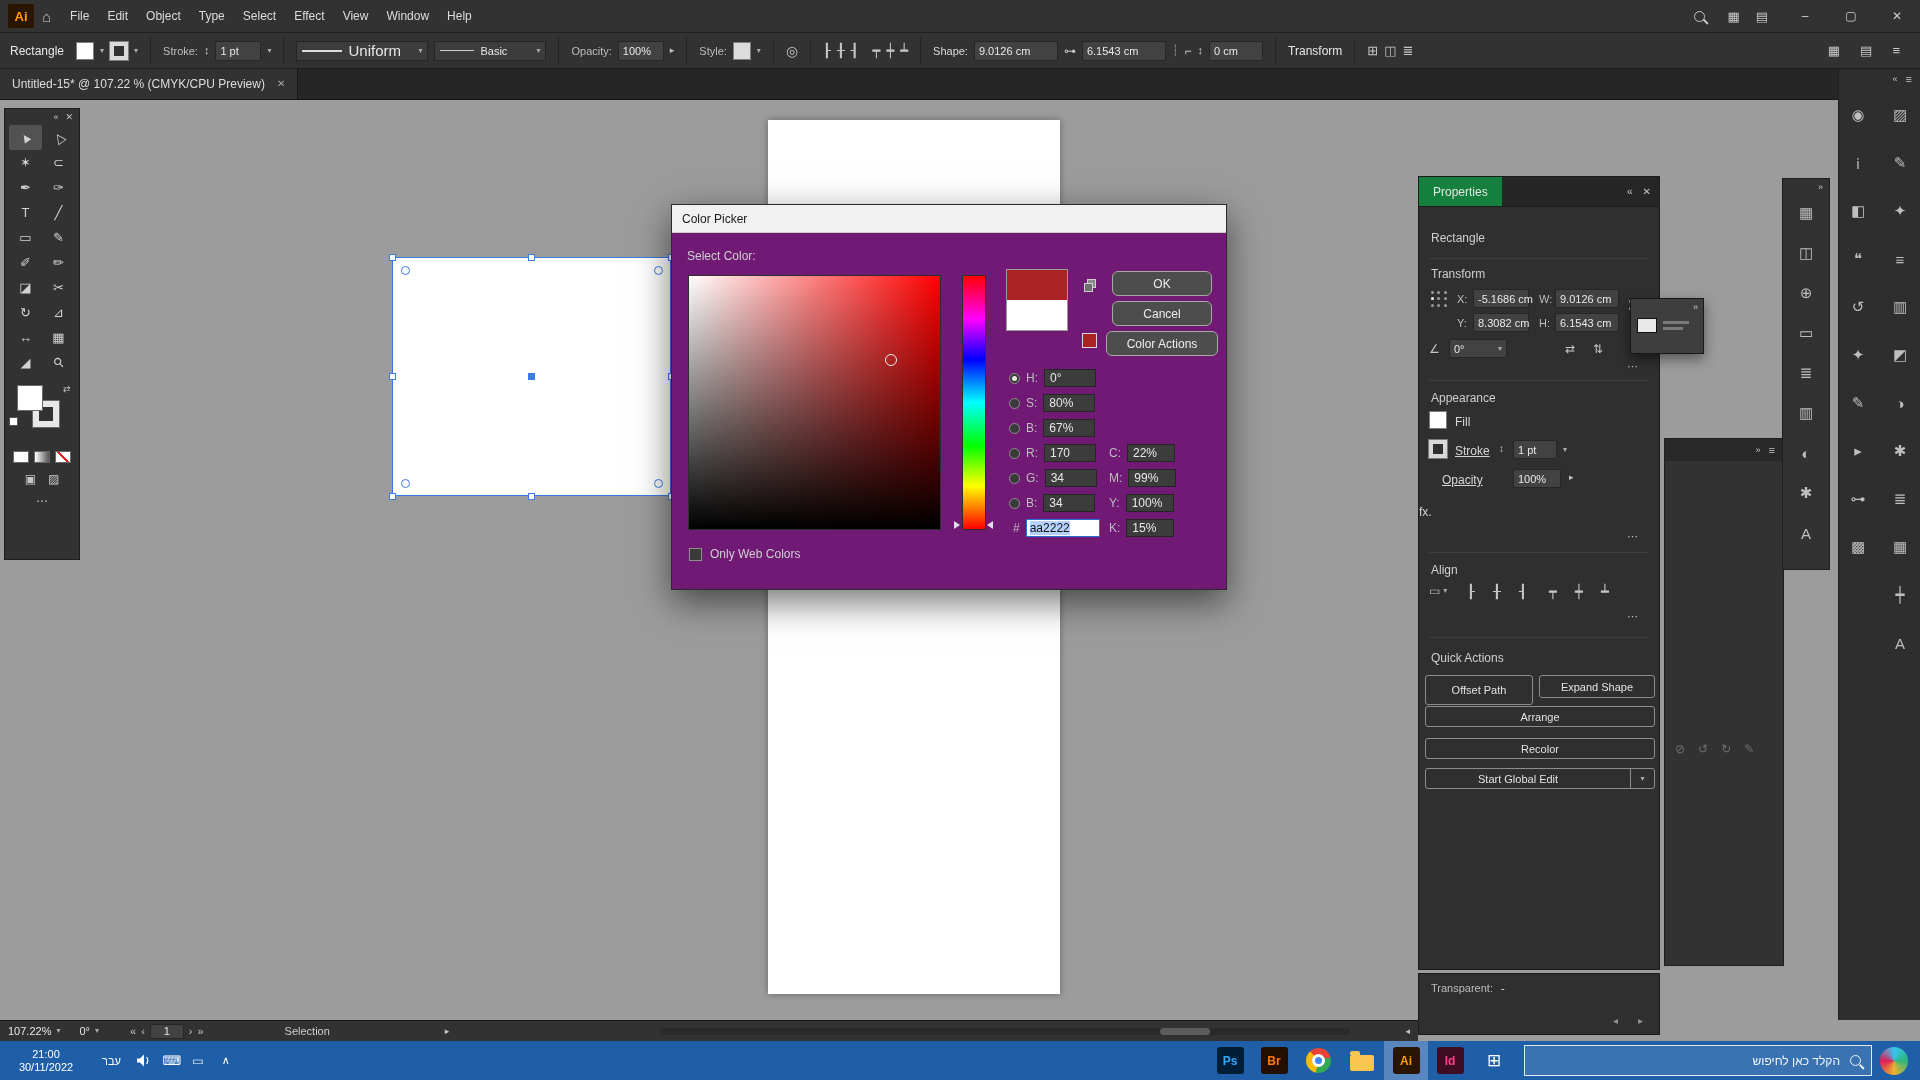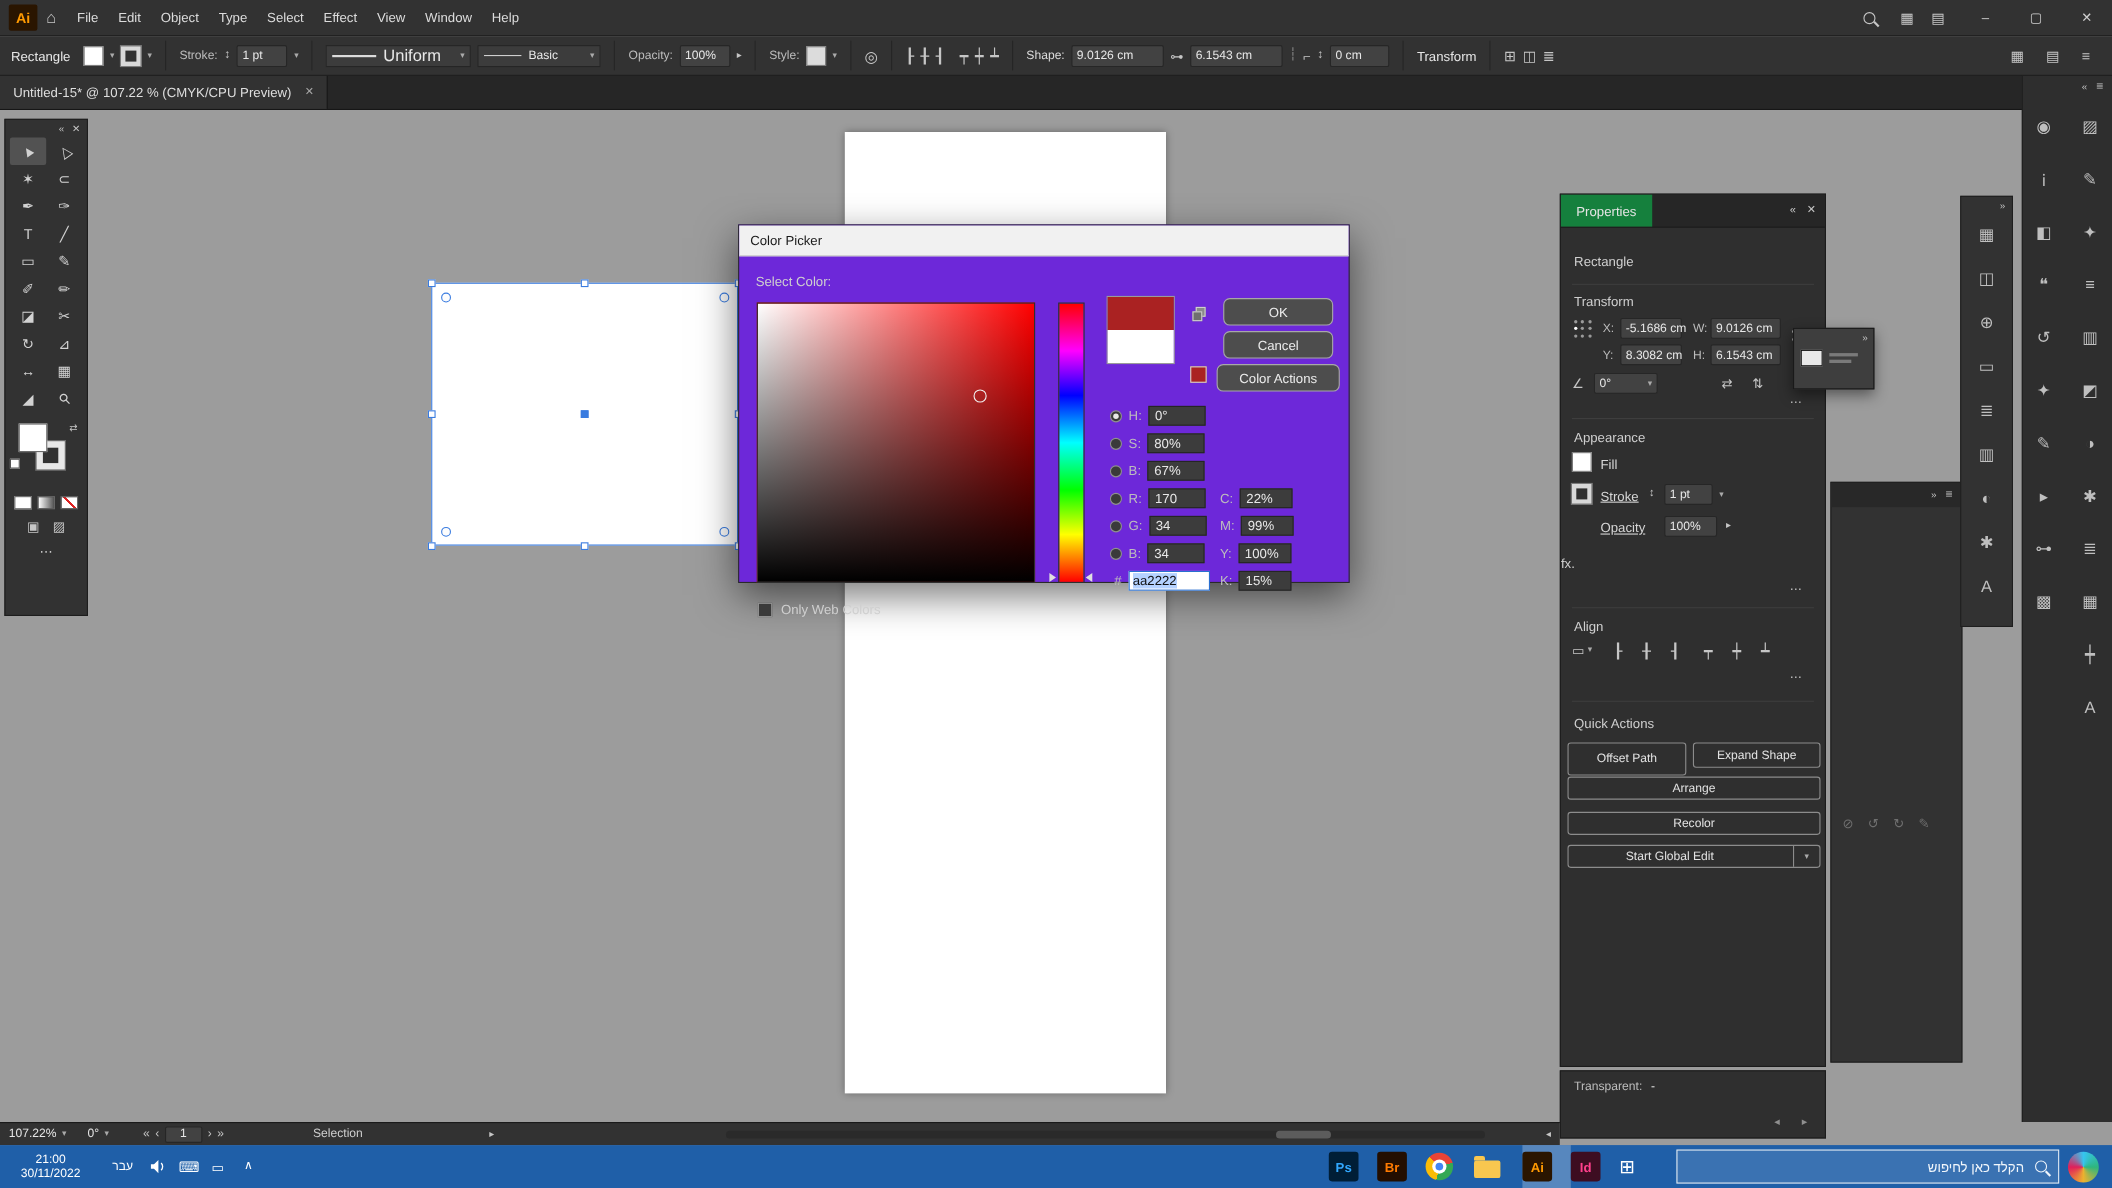--- a/index.html
+++ b/index.html
@@ -29,21 +29,21 @@
 .rad{width:11px;height:11px;border:1px solid #909090;border-radius:50%;background:#3a3a3a;position:relative;flex:none}
 .rad.on::after{content:"";position:absolute;inset:2px;border-radius:50%;background:#e8e8e8}
 .pbtn{border:1px solid #a8a8a8;border-radius:6px;color:#ececec;font-size:12px;display:flex;align-items:center;justify-content:center;background:#4d4d4d}
 .qab{border:1px solid #8c8c8c;border-radius:3px;color:#e2e2e2;font-size:11px;display:flex;align-items:center;justify-content:center;background:transparent;white-space:nowrap}
 .hl{position:absolute;left:10px;right:10px;height:1px;background:#3e3e3e}
 .sect{color:#cfcfcf;font-size:12px;white-space:nowrap}
 .ul{text-decoration:underline}
 .rail{width:34px;height:36px;display:flex;align-items:center;justify-content:center;color:#bfbfbf;font-size:15px}
 .dot{width:3px;height:3px;background:#9a9a9a;border-radius:50%}
 .tile{width:27px;height:27px;border-radius:3px;display:flex;align-items:center;justify-content:center;font-weight:bold;font-size:12px}
-.app{width:44px;height:100%;display:flex;align-items:center;}
+.app{width:44px;height:100%;display:flex;align-items:center;justify-content:center}
 .chrome{width:25px;height:25px;border-radius:50%;background:conic-gradient(from -45deg,#ea4335 0 33%,#34a853 0 66%,#fbbc05 0 100%);position:relative}
 .chrome::before{content:"";position:absolute;inset:6px;background:#fff;border-radius:50%}
 .chrome::after{content:"";position:absolute;inset:9px;background:#4285f4;border-radius:50%}
 .folder{width:24px;height:16px;background:#f9c74f;border-radius:2px;position:relative;margin-top:4px}
 .folder::before{content:"";position:absolute;top:-4px;left:0;width:10px;height:4px;background:#f9c74f;border-radius:2px 2px 0 0}
 .tri-r{width:0;height:0;border-top:4px solid transparent;border-bottom:4px solid transparent;border-left:6px solid #e0e0e0}
 .tri-l{width:0;height:0;border-top:4px solid transparent;border-bottom:4px solid transparent;border-right:6px solid #e0e0e0}
 </style>
 </head>
 <body>
@@ -247,21 +247,21 @@
     </div>
     <div class="f" style="justify-content:center;gap:12px;margin-top:10px">
       <span class="ic" style="font-size:12px">▣</span>
       <span class="ic" style="font-size:12px">▨</span>
     </div>
     <div class="f" style="justify-content:center;margin-top:10px">
       <span class="ic" style="font-size:12px">⋯</span>
     </div>
   </div>
 
-  <div class="a" style="left:671px;top:204px;width:556px;height:326px;background:#6d28d9;border:1px solid #2a2a2a;box-shadow:0 12px 34px rgba(0,0,0,.55);z-index:50">
+  <div class="a" style="left:671px;top:204px;width:556px;height:386px;background:#701a75;border:1px solid #2a2a2a;box-shadow:0 12px 34px rgba(0,0,0,.55);z-index:50">
     <div class="f" style="height:28px;background:#f1f1f1;border-bottom:1px solid #c9c9c9;padding:0 10px">
       <span style="color:#1a1a1a;font-size:12px">Color Picker</span>
     </div>
     <span class="a sect" style="left:15px;top:44px">Select Color:</span>
     <div class="a" style="left:16px;top:70px;width:253px;height:255px;background-image:linear-gradient(to top,#000,rgba(0,0,0,0)),linear-gradient(to right,#fff,rgba(255,255,255,0));background-color:#f00;border:1px solid #2e2e2e">
       <div style="position:absolute;left:196px;top:78px;width:12px;height:12px;border:1.5px solid #f2f2f2;border-radius:50%"></div>
     </div>
     <div class="a" style="left:290px;top:70px;width:24px;height:255px;border:1px solid #2e2e2e;background:linear-gradient(to bottom,#f00 0%,#f0f 17%,#00f 33%,#0ff 50%,#0f0 67%,#ff0 83%,#f00 100%)"></div>
     <div class="a tri-r" style="left:282px;top:316px"></div>
     <div class="a tri-l" style="left:315px;top:316px"></div>
@@ -414,21 +414,21 @@
     <span class="a sect" style="left:12px;top:214px">Appearance</span>
     <div class="a" style="left:10px;top:234px;width:18px;height:18px;background:#fff;border:1px solid #7a7a7a"></div>
     <span class="a lbl" style="left:36px;top:238px;font-size:12px;color:#d6d6d6">Fill</span>
     <div class="a" style="left:10px;top:263px;width:18px;height:18px;border:4px solid #d8d8d8;outline:1px solid #7a7a7a"></div>
     <span class="a lbl ul" style="left:36px;top:267px;font-size:12px;color:#d6d6d6">Stroke</span>
     <span class="a ic" style="left:80px;top:267px;font-size:10px">↕</span>
     <div class="a fld" style="left:94px;top:263px;width:44px;height:19px">
         <span>1 pt</span>
       </div>
     <span class="a chev" style="left:144px;top:269px">▾</span>
-    <span class="a lbl ul" style="left:36px;top:296px;font-size:12px;color:#d6d6d6">Opacity</span>
+    <span class="a lbl ul" style="left:23px;top:296px;font-size:12px;color:#d6d6d6">Opacity</span>
     <div class="a fld" style="left:94px;top:292px;width:48px;height:19px">
         <span>100%</span>
       </div>
     <span class="a ic" style="left:150px;top:296px;font-size:9px">▸</span>
     <span class="a sect" style="left:0;top:328px">fx.</span>
     <span class="a ic" style="left:208px;top:354px;font-size:11px">⋯</span>
     <div class="hl" style="top:375px"></div>
     <span class="a sect" style="left:12px;top:386px">Align</span>
     <div class="a f" style="left:10px;top:408px;gap:3px">
       <span class="ic" style="font-size:12px">▭</span>

